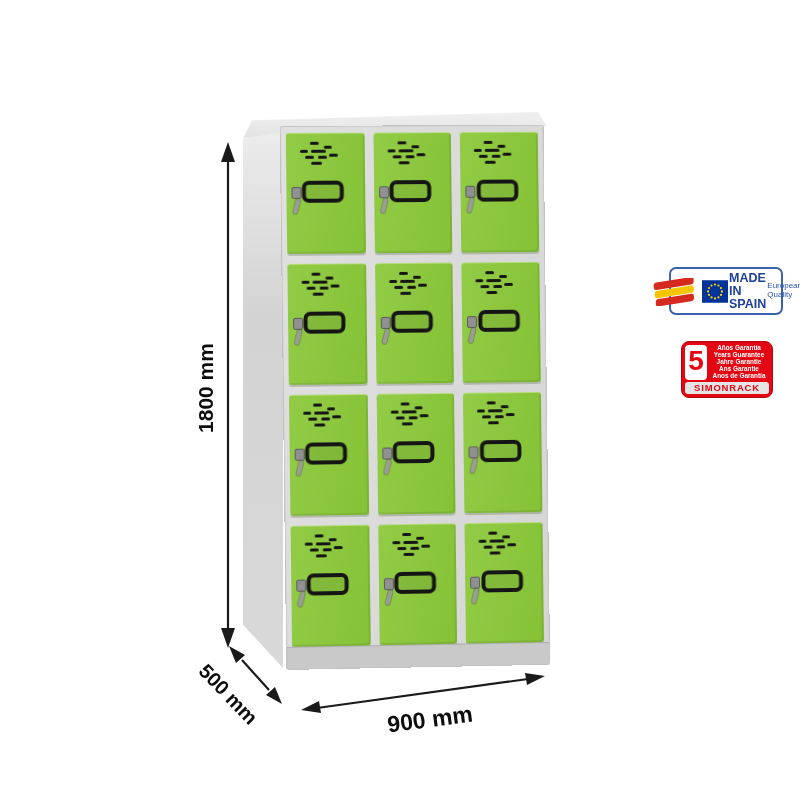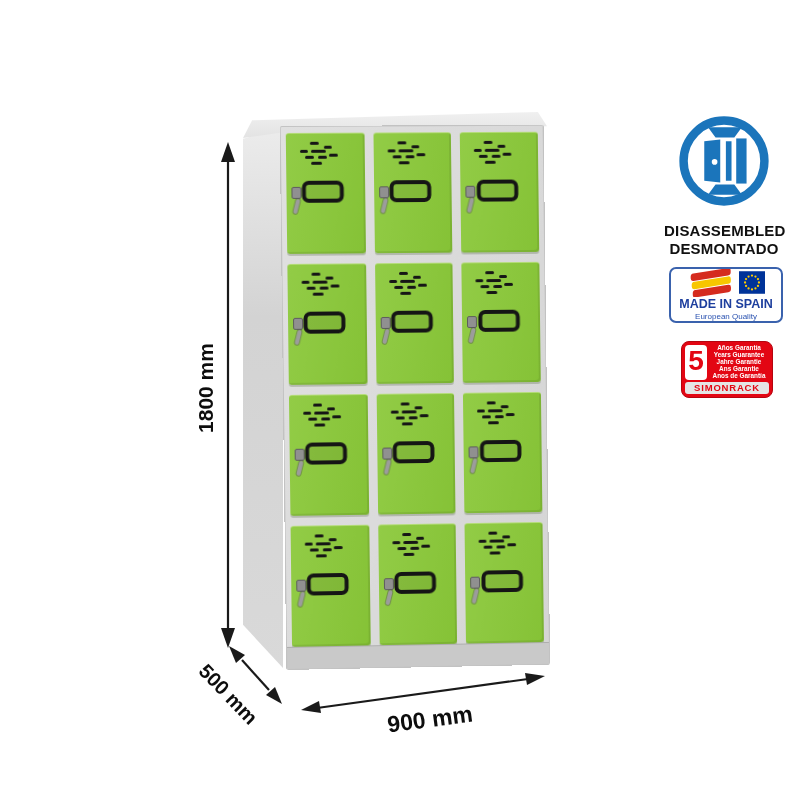--- a/index.html
+++ b/index.html
@@ -52,23 +52,23 @@
   .dims-svg polygon{fill:#1a1a1a;}
   .dim-label{position:absolute;font-weight:bold;color:#0d0d0d;white-space:nowrap;text-align:center;}
   .dim-height{left:146px;top:376px;width:120px;font-size:21px;transform:rotate(-90deg);}
   .dim-depth{left:173px;top:683px;width:110px;font-size:20px;transform:rotate(46deg);}
   .dim-width{left:375px;top:706px;width:110px;font-size:23px;transform:rotate(-7.5deg);}
 
   
   .badge-disassembled{position:absolute;left:664px;top:114px;width:120px;text-align:center;}
   .badge-disassembled .dis-text{margin-top:10px;font-size:15px;font-weight:bold;
     color:#111;line-height:18px;letter-spacing:.2px;}
-  .badge-mis{position:absolute;left:669px;top:267px;width:114px;height:56px;
+  .badge-mis{position:absolute;left:669px;top:267px;width:114px;height:48px;
     background:#fff;border:2px solid #3a62ad;border-radius:7px;box-sizing:border-box;
-    display:flex;flex-direction:column;align-items:center;justify-content:center;gap:1px;}
+    display:flex;align-items:center;justify-content:center;gap:1px;}
   .mis-flags{display:flex;align-items:center;gap:6px;height:28px;margin-top:1px;}
   .mis-title{font-size:12.5px;font-weight:bold;color:#1e3f9e;line-height:13px;}
   .mis-sub{font-size:8px;color:#2a52b0;line-height:9px;margin-bottom:2px;}
   .badge-gar{position:absolute;left:681px;top:341px;width:92px;height:57px;
     background:#e30613;border:1px solid #b50510;border-radius:8px;box-sizing:border-box;
     padding:3px 3px 3px 3px;display:flex;flex-direction:column;}
   .gar-top{display:flex;flex:1;align-items:stretch;gap:2px;}
   .gar-num{width:22px;background:#fff;border-radius:4px;color:#e30613;
     font-weight:bold;font-size:28px;line-height:32px;text-align:center;}
   .gar-lines{flex:1;display:flex;flex-direction:column;justify-content:center;}
@@ -305,35 +305,20 @@
     <polygon points="282,704 275,687 266,695"></polygon>
 
     <line x1="317" y1="708" x2="528" y2="679"></line>
     <polygon points="301,710 321,713 319,701"></polygon>
     <polygon points="545,676 527,685 525,673"></polygon>
   </svg>
   <div class="dim-label dim-height">1800 mm</div>
   <div class="dim-label dim-depth">500 mm</div>
   <div class="dim-label dim-width">900 mm</div>
 
-  <div class="badge-disassembled">
-    <svg width="94" height="94" viewBox="0 0 100 100">
-      <circle cx="50" cy="50" r="43" fill="none" stroke="#1B75BB" stroke-width="9"></circle>
-      <polygon points="33,14 69,14 61,25 41,25" fill="#1B75BB"></polygon>
-      <polygon points="41,75 61,75 69,86 33,86" fill="#1B75BB"></polygon>
-      <polygon points="29,29 46,27 46,73 29,71" fill="#1B75BB"></polygon>
-      <circle cx="40" cy="51" r="3" fill="#ffffff"></circle>
-      <rect x="52" y="29" width="6" height="42" fill="#1B75BB"></rect>
-      <rect x="63" y="26" width="11" height="48" fill="#1B75BB"></rect>
-    </svg>
-    <div class="dis-text">
-      <div>DISASSEMBLED</div>
-      <div>DESMONTADO</div>
-    </div>
-  </div>
 
   <div class="badge-mis">
     <div class="mis-flags">
       <svg width="46" height="28" viewBox="0 0 50 30">
         <g transform="rotate(-9 25 15) skewX(-8)">
           <rect x="6" y="2" width="44" height="8" rx="3" fill="#D52B1E"></rect>
           <rect x="7" y="11" width="43" height="8" rx="3" fill="#F7C600"></rect>
           <rect x="8" y="20" width="42" height="8" rx="3" fill="#D52B1E"></rect>
         </g>
       </svg>

